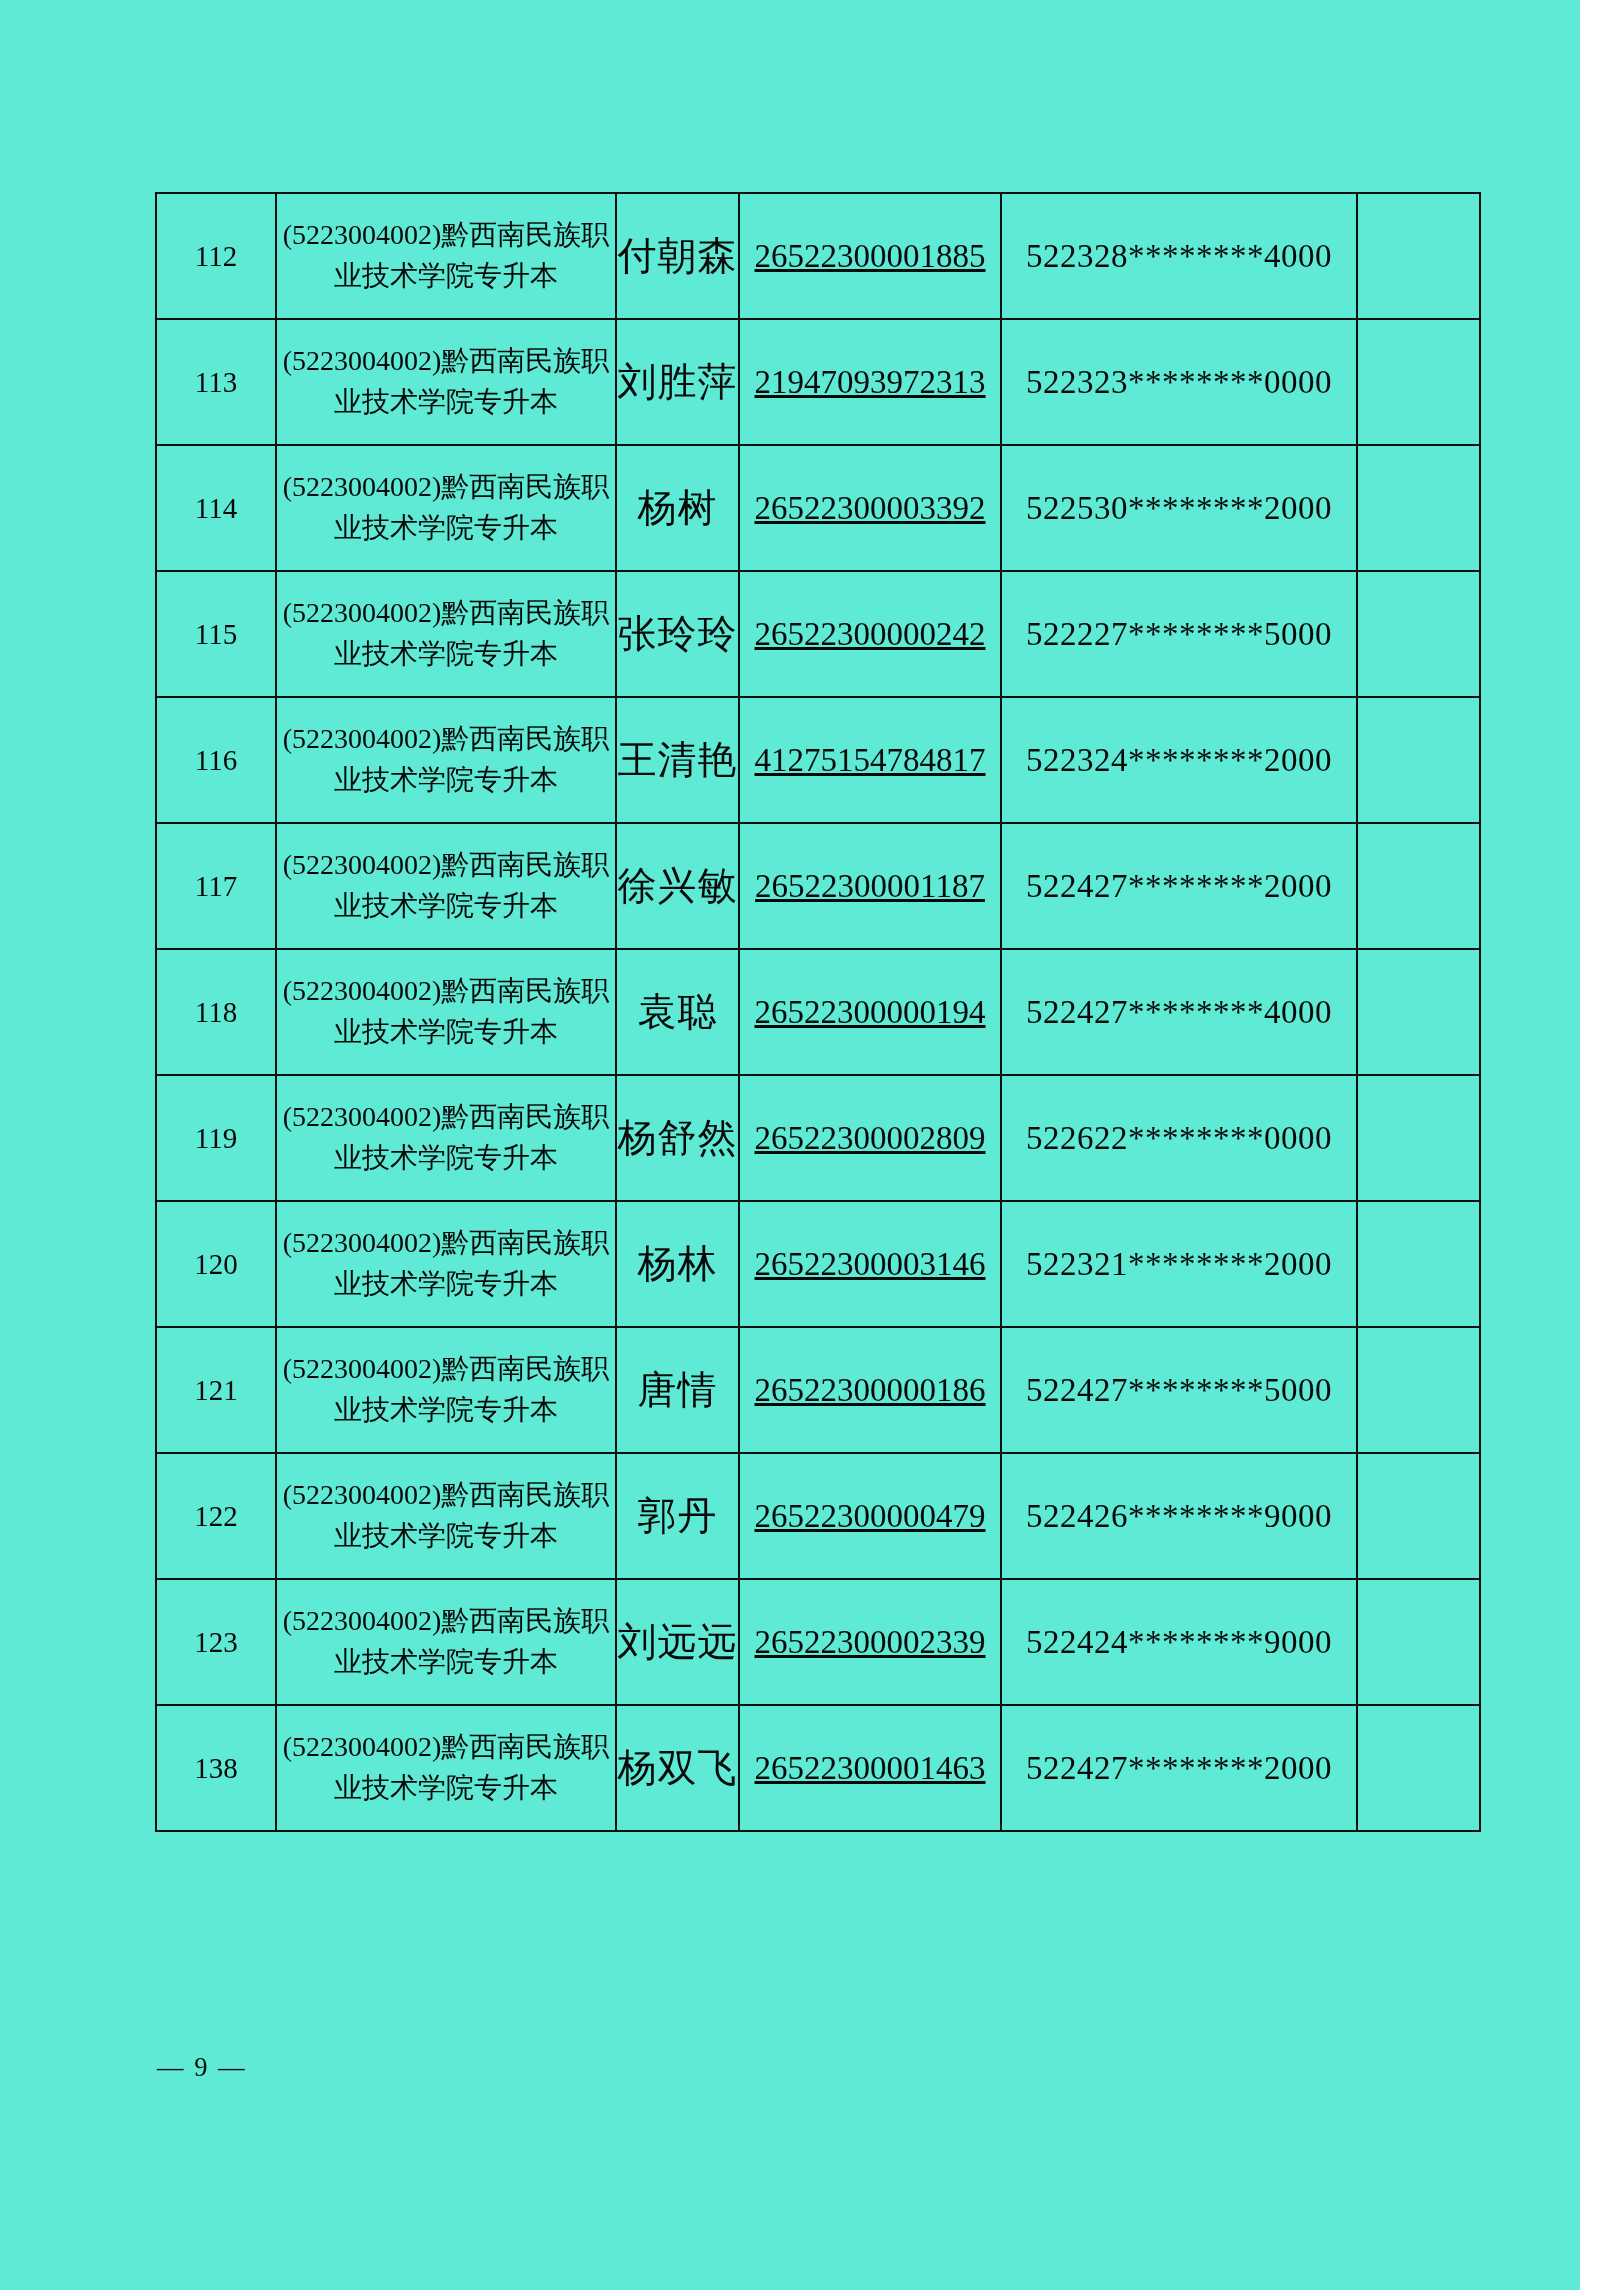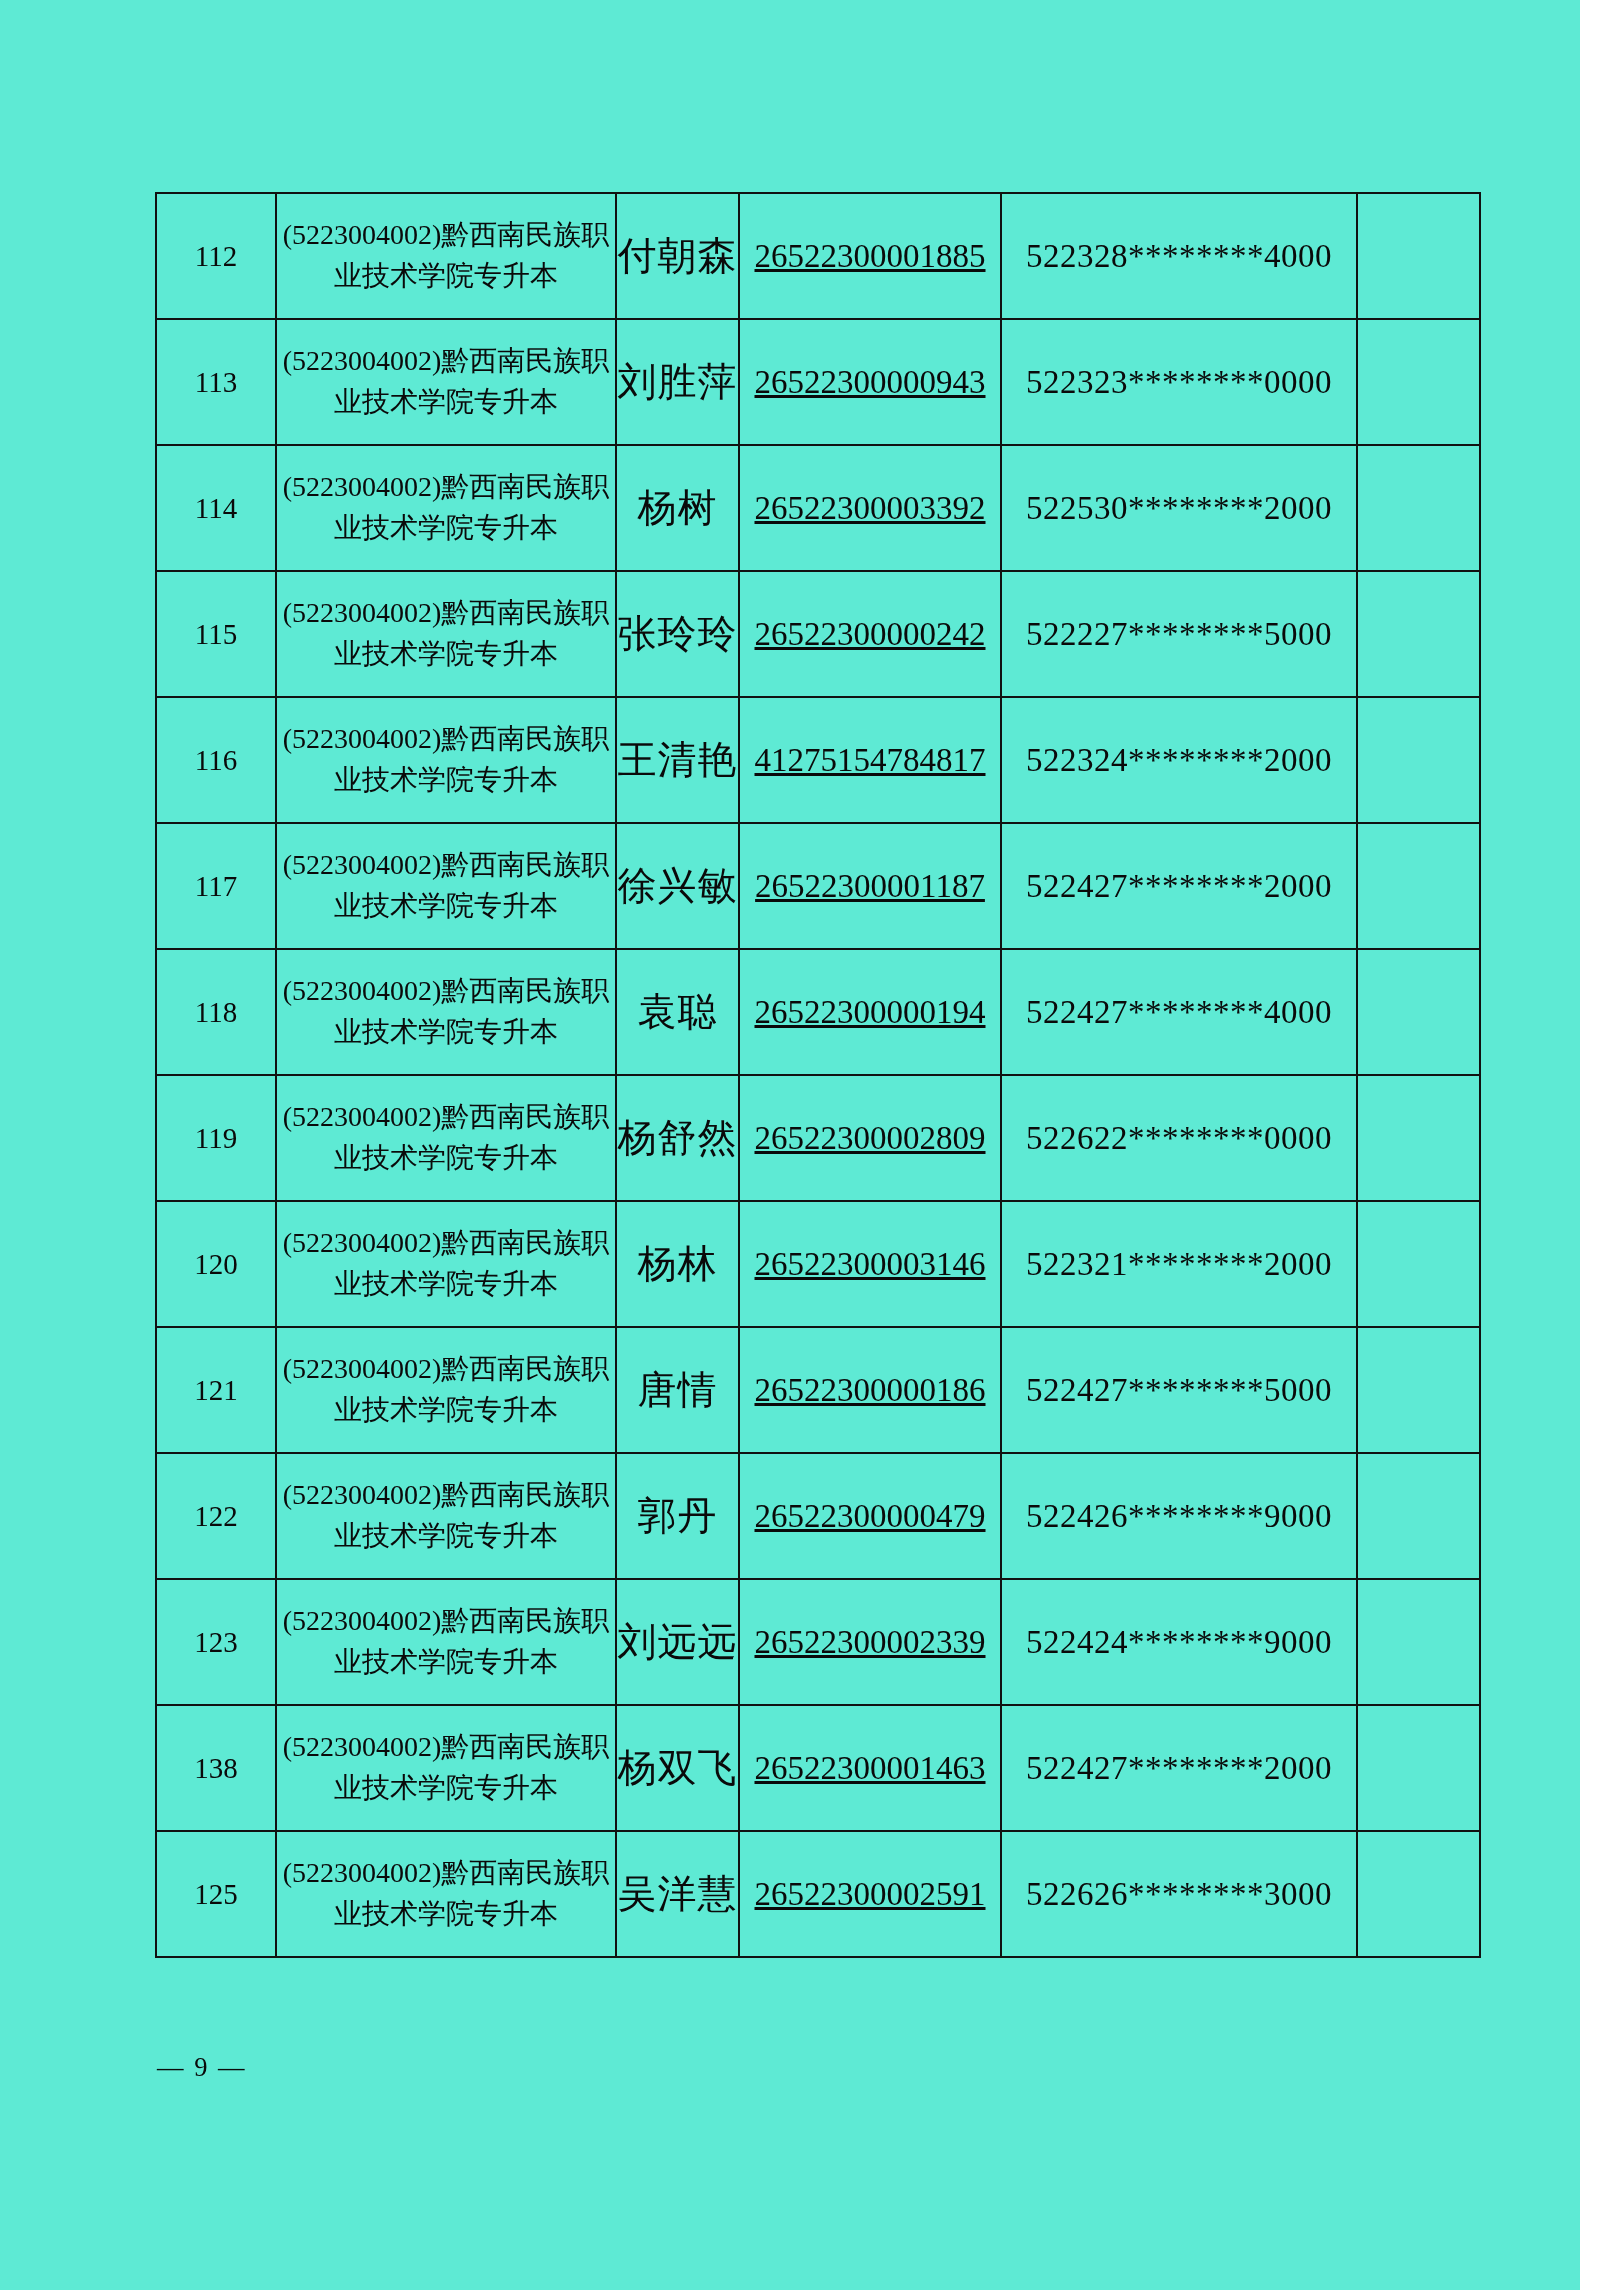--- a/index.html
+++ b/index.html
@@ -65,21 +65,21 @@
         <td class="c-school">(5223004002)黔西南民族职业技术学院专升本</td>
         <td class="c-name">付朝森</td>
         <td class="c-exam">26522300001885</td>
         <td class="c-id">522328********4000</td>
         <td class="c-note"></td>
       </tr>
       <tr>
         <td class="c-no">113</td>
         <td class="c-school">(5223004002)黔西南民族职业技术学院专升本</td>
         <td class="c-name">刘胜萍</td>
-        <td class="c-exam">26522300000943</td>
+        <td class="c-exam">21947093972313</td>
         <td class="c-id">522323********0000</td>
         <td class="c-note"></td>
       </tr>
       <tr>
         <td class="c-no">114</td>
         <td class="c-school">(5223004002)黔西南民族职业技术学院专升本</td>
         <td class="c-name">杨树</td>
         <td class="c-exam">26522300003392</td>
         <td class="c-id">522530********2000</td>
         <td class="c-note"></td>
@@ -157,27 +157,19 @@
         <td class="c-note"></td>
       </tr>
       <tr>
         <td class="c-no">138</td>
         <td class="c-school">(5223004002)黔西南民族职业技术学院专升本</td>
         <td class="c-name">杨双飞</td>
         <td class="c-exam">26522300001463</td>
         <td class="c-id">522427********2000</td>
         <td class="c-note"></td>
       </tr>
-      <tr>
-        <td class="c-no">125</td>
-        <td class="c-school">(5223004002)黔西南民族职业技术学院专升本</td>
-        <td class="c-name">吴洋慧</td>
-        <td class="c-exam">26522300002591</td>
-        <td class="c-id">522626********3000</td>
-        <td class="c-note"></td>
-      </tr>
     </tbody>
   </table>
 
   <div class="footer">— 9 —</div>
 
 </div>
 
 
 </body></html>

